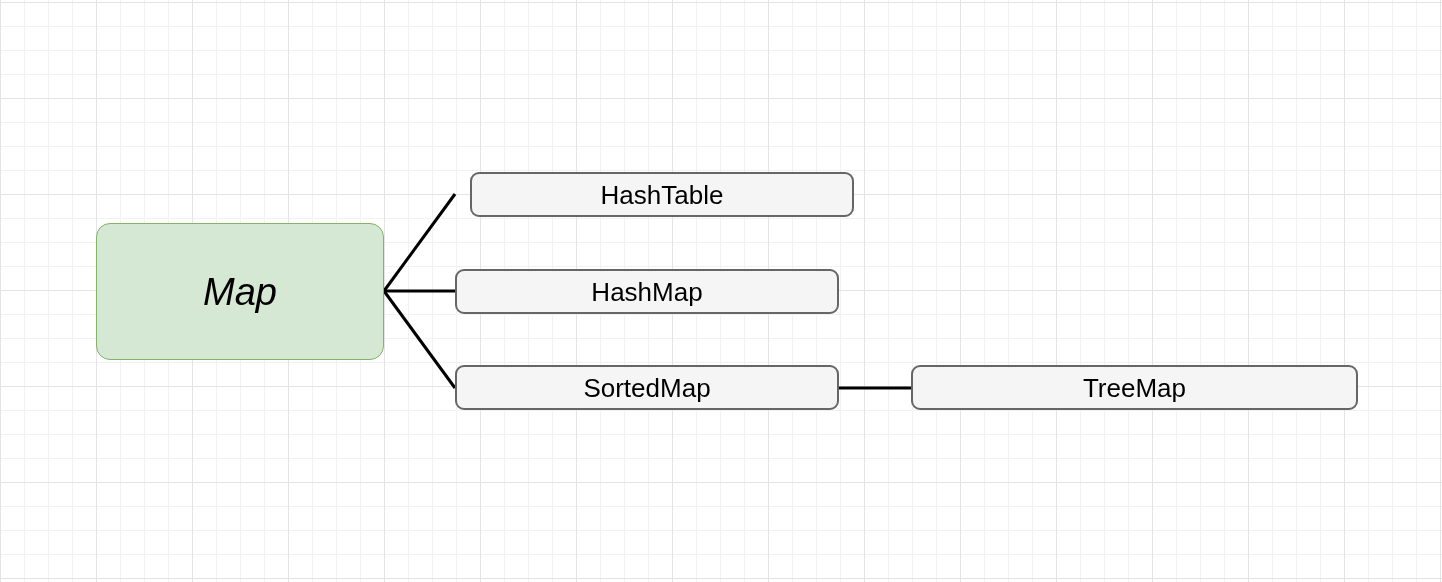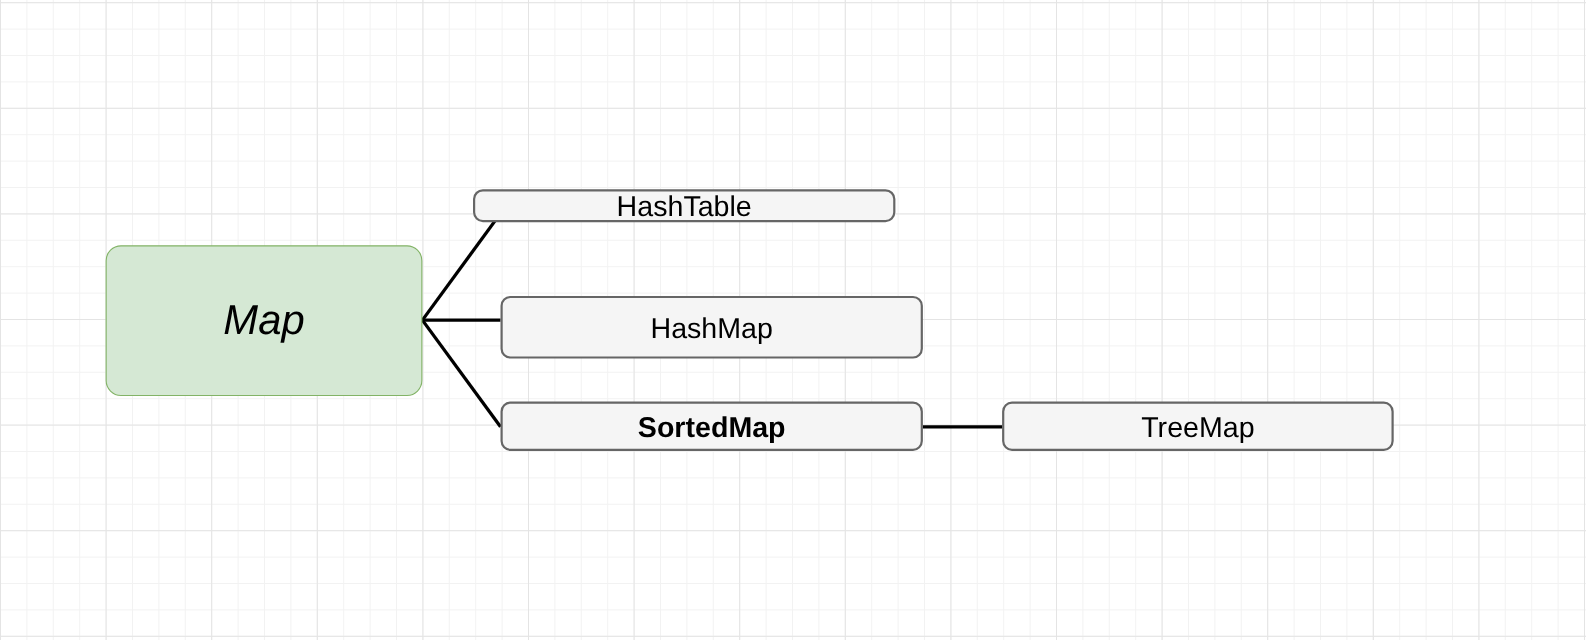--- a/index.html
+++ b/index.html
@@ -83,29 +83,29 @@
     <line x1="384" y1="291" x2="455" y2="194" stroke="#000000" stroke-width="3"></line>
     <line x1="384" y1="291" x2="455" y2="291" stroke="#000000" stroke-width="3"></line>
     <line x1="384" y1="291" x2="455" y2="388" stroke="#000000" stroke-width="3"></line>
     <line x1="839" y1="388" x2="911" y2="388" stroke="#000000" stroke-width="3"></line>
   </svg>
 
   <div class="node node-root" style="left:96px; top:223px; width:288px; height:137px;">
     <span>Map</span>
   </div>
 
-  <div class="node node-child" style="left:430px; top:172px; width:384px; height:30px;">
+  <div class="node node-child" style="left:470px; top:172px; width:384px; height:45px;">
     <span>HashTable</span>
   </div>
 
-  <div class="node node-child" style="left:455px; top:269px; width:384px; height:57px;">
+  <div class="node node-child" style="left:455px; top:269px; width:384px; height:45px;">
     <span>HashMap</span>
   </div>
 
-  <div class="node node-child" style="left:455px; top:365px; width:384px; height:45px;font-weight:bold;">
+  <div class="node node-child" style="left:455px; top:365px; width:384px; height:45px;">
     <span>SortedMap</span>
   </div>
 
-  <div class="node node-child" style="left:911px; top:365px; width:356px; height:45px;">
+  <div class="node node-child" style="left:911px; top:365px; width:447px; height:45px;">
     <span>TreeMap</span>
   </div>
 
 </div>
 
 </body></html>

